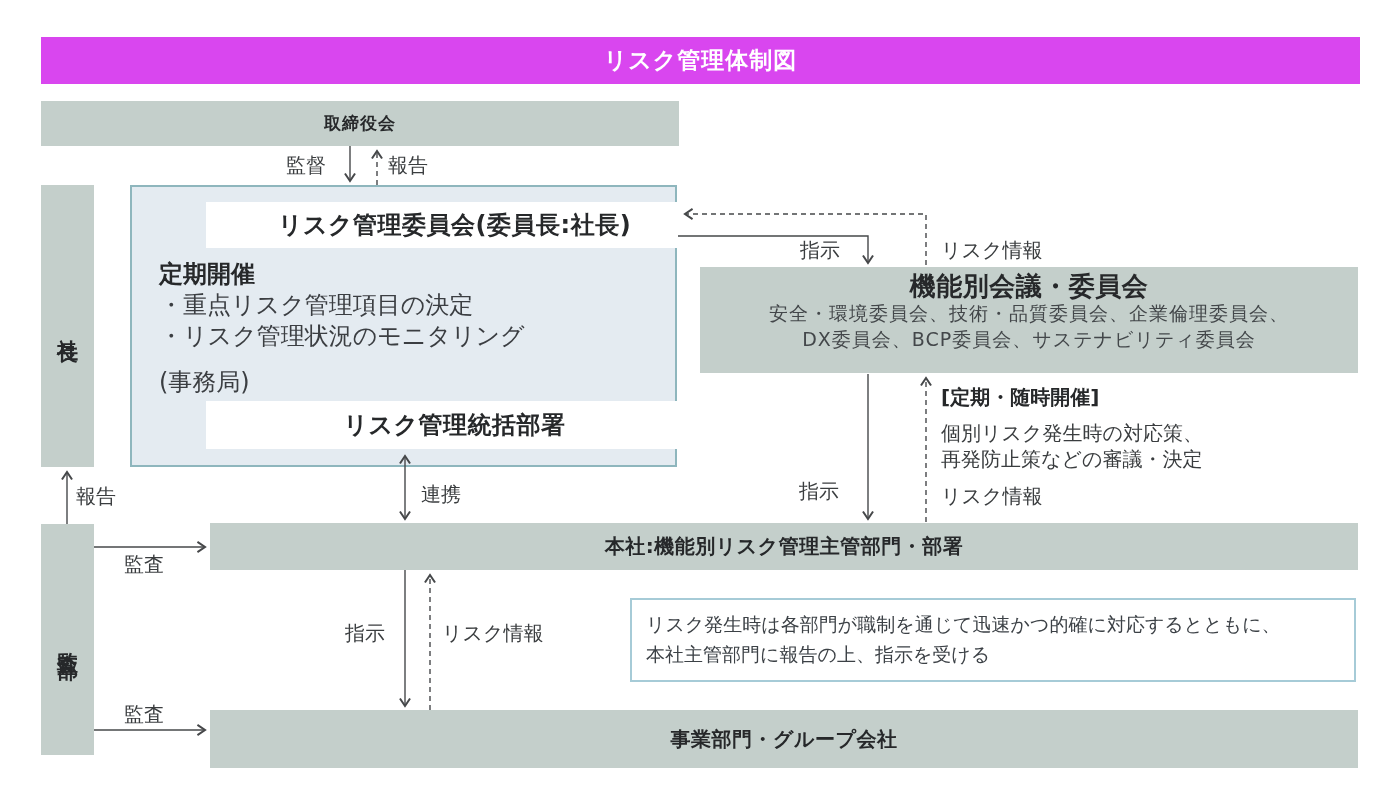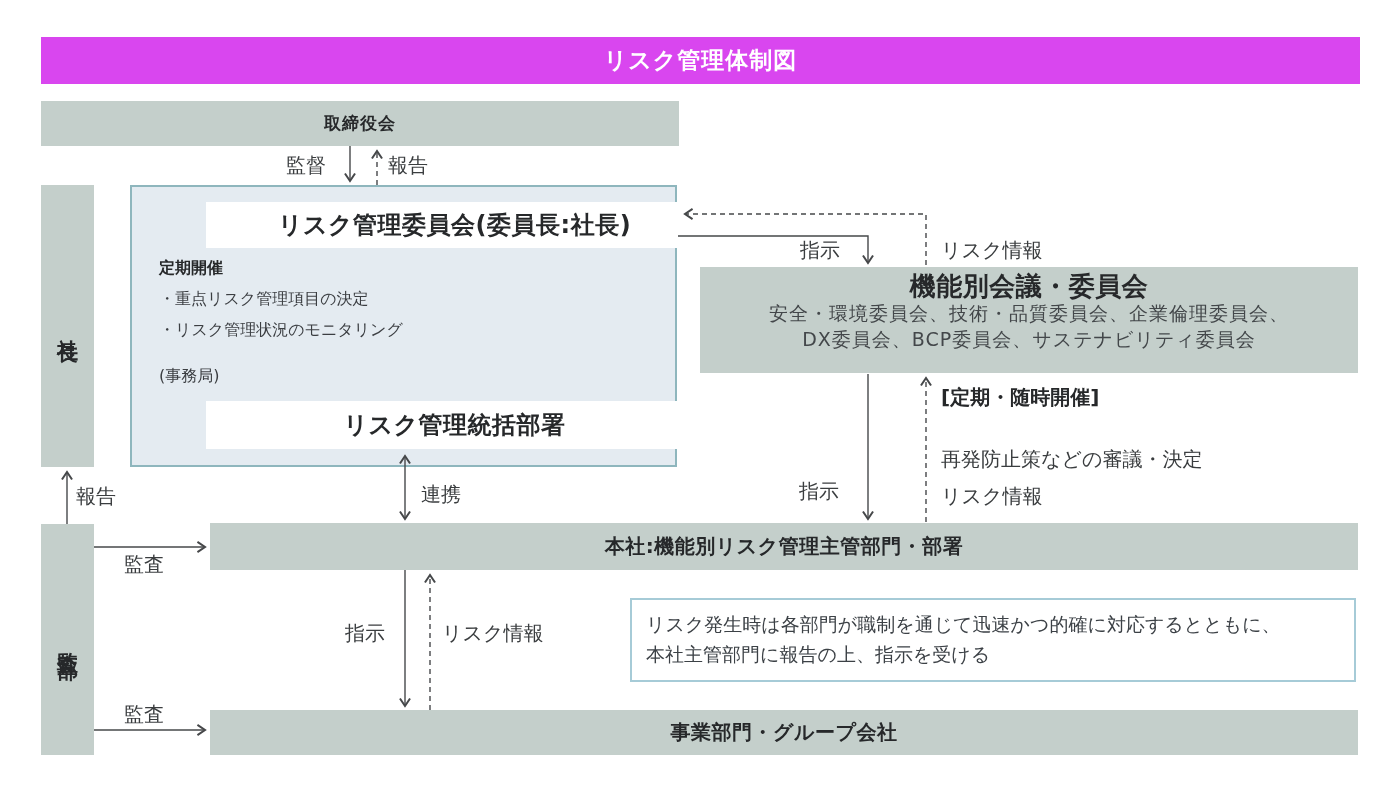--- a/index.html
+++ b/index.html
@@ -18,31 +18,31 @@
   .board{left:41px;top:101px;width:638px;height:45px;font-size:17px;font-weight:bold;
          display:flex;align-items:center;justify-content:center;letter-spacing:1px;}
   .vbox{width:53px;display:flex;align-items:center;justify-content:center;
         writing-mode:vertical-rl;text-orientation:upright;font-size:21px;font-weight:bold;
         letter-spacing:3px;}
   .president{left:41px;top:185px;height:282px;}
   .audit{left:41px;top:524px;height:231px;}
   .bar{left:210px;width:1148px;font-size:20px;font-weight:bold;display:flex;
        align-items:center;justify-content:center;letter-spacing:0.5px;}
   .hq-bar{top:523px;height:47px;}
-  .business-bar{top:710px;height:45px;}
+  .business-bar{top:710px;height:58px;}
 
   
   .panel{left:130px;top:185px;width:547px;height:282px;background:#e4ebf1;
          border:2px solid #8eb6bd;box-sizing:border-box;}
   .panel .white{position:absolute;left:26px;width:497px;height:46px;background:#ffffff;
          display:flex;align-items:center;justify-content:center;
          font-size:24px;font-weight:bold;color:#26282a;letter-spacing:0.5px;margin-left:48px;}
   .panel .w1{top:15px;}
   .panel .w2{top:214px;height:48px;}
-  .panel .ptext{position:absolute;left:27px;font-size:16px;color:#3b3e42;white-space:nowrap;}
+  .panel .ptext{position:absolute;left:27px;font-size:24px;color:#3b3e42;white-space:nowrap;}
   .panel .bold{font-weight:bold;color:#26282a;}
 
   
   .functional{left:700px;top:267px;width:658px;height:106px;box-sizing:border-box;
               padding-top:5px;text-align:center;}
   .functional .fhead{font-size:26px;font-weight:bold;color:#26282a;line-height:28px;letter-spacing:0.5px;}
   .functional .fline{font-size:19px;color:#43474a;line-height:26px;letter-spacing:1px;}
 
   
   .note{left:630px;top:598px;width:726px;height:84px;background:#ffffff;
@@ -129,20 +129,21 @@
   </svg>
 
   <div class="lbl" style="left:286px;top:152px;">監督</div>
   <div class="lbl" style="left:388px;top:152px;">報告</div>
 
   <div class="lbl" style="left:800px;top:237px;">指示</div>
   <div class="lbl" style="left:941px;top:237px;">リスク情報</div>
 
   <div class="lbl" style="left:799px;top:478px;">指示</div>
   <div class="lbl bold" style="left:941px;top:384px;">[定期・随時開催]</div>
+  <div class="lbl" style="left:941px;top:420px;">個別リスク発生時の対応策、</div>
   <div class="lbl" style="left:941px;top:446px;">再発防止策などの審議・決定</div>
   <div class="lbl" style="left:941px;top:483px;">リスク情報</div>
 
   <div class="lbl" style="left:421px;top:481px;">連携</div>
 
   <div class="lbl" style="left:76px;top:483px;">報告</div>
   <div class="lbl" style="left:124px;top:551px;">監査</div>
   <div class="lbl" style="left:124px;top:701px;">監査</div>
 
   <div class="lbl" style="left:345px;top:620px;">指示</div>

